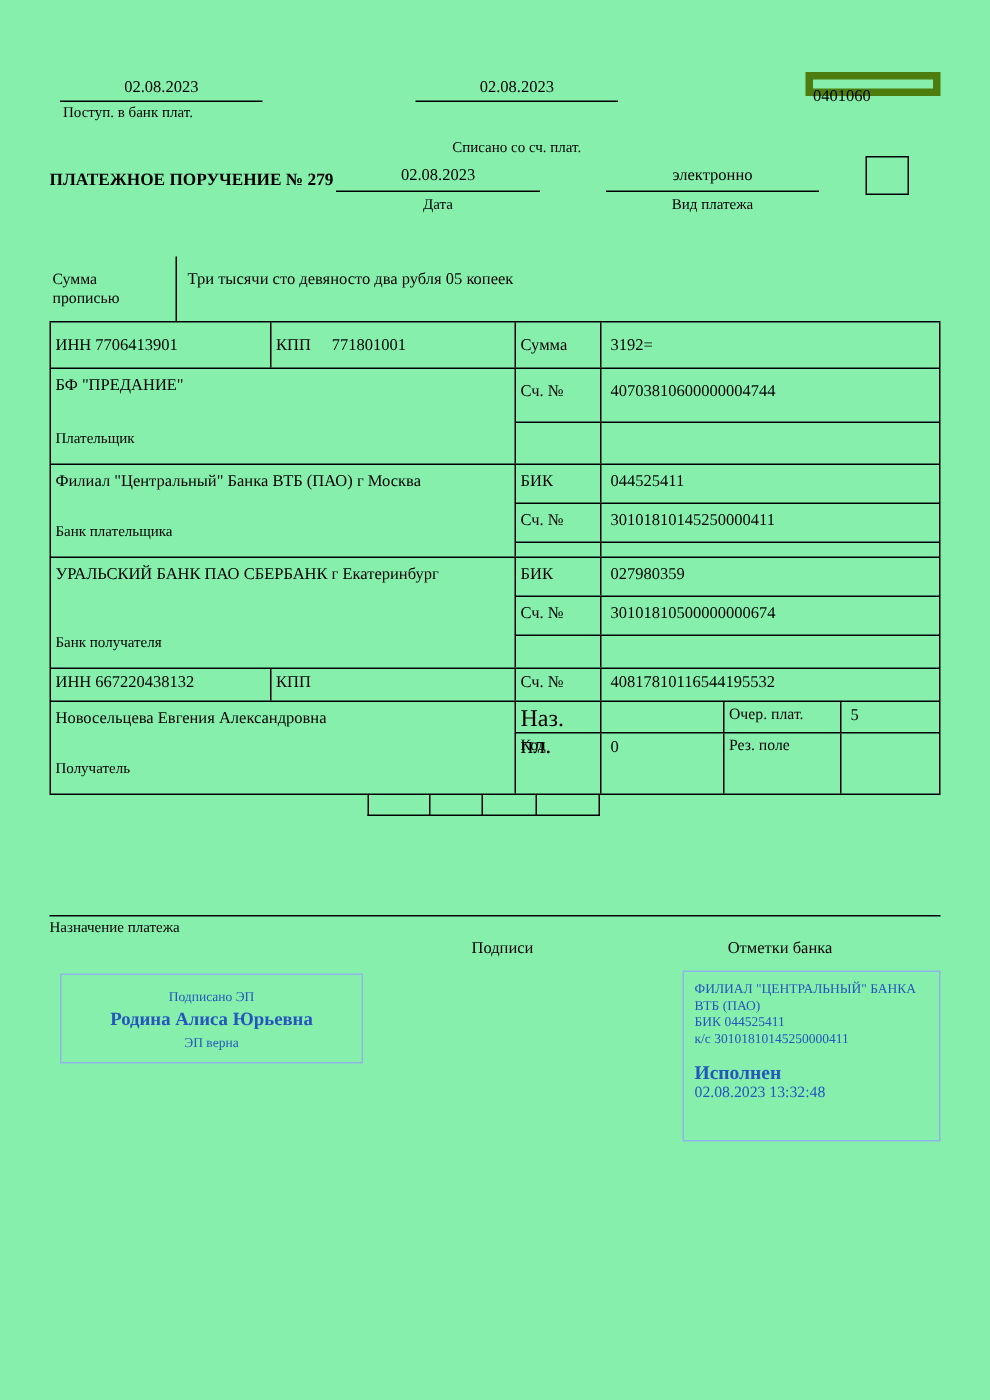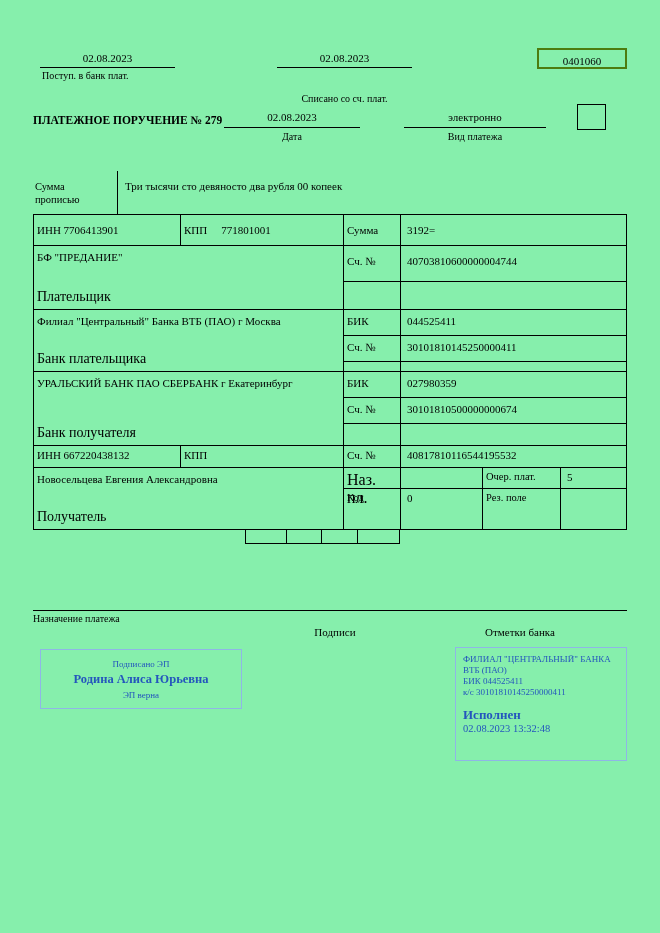--- a/index.html
+++ b/index.html
@@ -13,40 +13,40 @@
     overflow:hidden;
   }
   .abs{position:absolute;box-sizing:border-box;}
   .bb{border-bottom:1px solid #000;}
   .center{text-align:center;}
   .small{font-size:10px;}
   .bold{font-weight:bold;}
 
   
   .hdr-date{height:16px;width:135px;border-bottom:1px solid #000;text-align:center;}
-  .form-code-box{width:90px;height:21px;border:2px solid #4d7c0f;text-align:center;line-height:23px;}
+  .form-code-box{width:90px;height:16px;border:5px solid #4d7c0f;line-height:23px;}
   .title-underline{height:17px;border-bottom:1px solid #000;text-align:center;}
   .empty-box{width:29px;height:26px;border:1px solid #000;}
 
   
   .ptable{position:absolute;left:33px;top:171px;width:594px;box-sizing:border-box;}
   .ptable *{box-sizing:border-box;}
   .rowA{display:flex;height:44px;border-bottom:1px solid #000;}
   .rowA .lab{width:85px;border-right:1px solid #000;padding:9px 2px 2px 2px;font-size:10.5px;line-height:13px;}
   .rowA .val{flex:1;padding:9px 0 0 7px;}
   .grid{border-left:1px solid #000;border-right:1px solid #000;}
   .trow{display:flex;border-bottom:1px solid #000;}
   .c{position:relative;border-right:1px solid #000;padding:2px 3px;}
   .c:last-child{border-right:none;}
   .rcol{flex:1;display:flex;flex-direction:column;}
   .srow{display:flex;}
   .srow.bb{border-bottom:1px solid #000;}
   .lblcol{width:57px;border-right:1px solid #000;padding:2px 3px;}
   .valcol{flex:1;padding:2px 3px 2px 6px;}
-  .caption{position:absolute;left:3px;bottom:4px;font-size:14px;}
+  .caption{position:absolute;left:3px;bottom:11px;font-size:10px;}
   .blockcell{width:310px;border-right:1px solid #000;position:relative;padding:5px 3px 14px 3px;}
   .w147{width:147px;}
   .w163{width:163px;}
   .w57{width:57px;}
   .w82{width:82px;}
   .w78{width:78px;}
   .padtop{padding-top:9px;}
   .gap{display:inline-block;width:14px;}
 
   
@@ -91,21 +91,21 @@
   <div class="abs small center" style="left:404px;top:131px;width:142px;">Вид платежа</div>
   <div class="abs empty-box" style="left:577px;top:104px;"></div>
 
   <div class="ptable">
 
     <div class="rowA">
       <div class="lab">
         <div>Сумма</div>
         <div>прописью</div>
       </div>
-      <div class="val">Три тысячи сто девяносто два рубля 00 копеек</div>
+      <div class="val">Три тысячи сто девяносто два рубля 05 копеек</div>
     </div>
 
     <div class="grid">
 
       <div class="trow" style="height:31px;">
         <div class="c w147 padtop">ИНН 7706413901</div>
         <div class="c w163 padtop">
           <span>КПП</span><span class="gap"></span><span>771801001</span>
         </div>
         <div class="c w57 padtop">Сумма</div>

